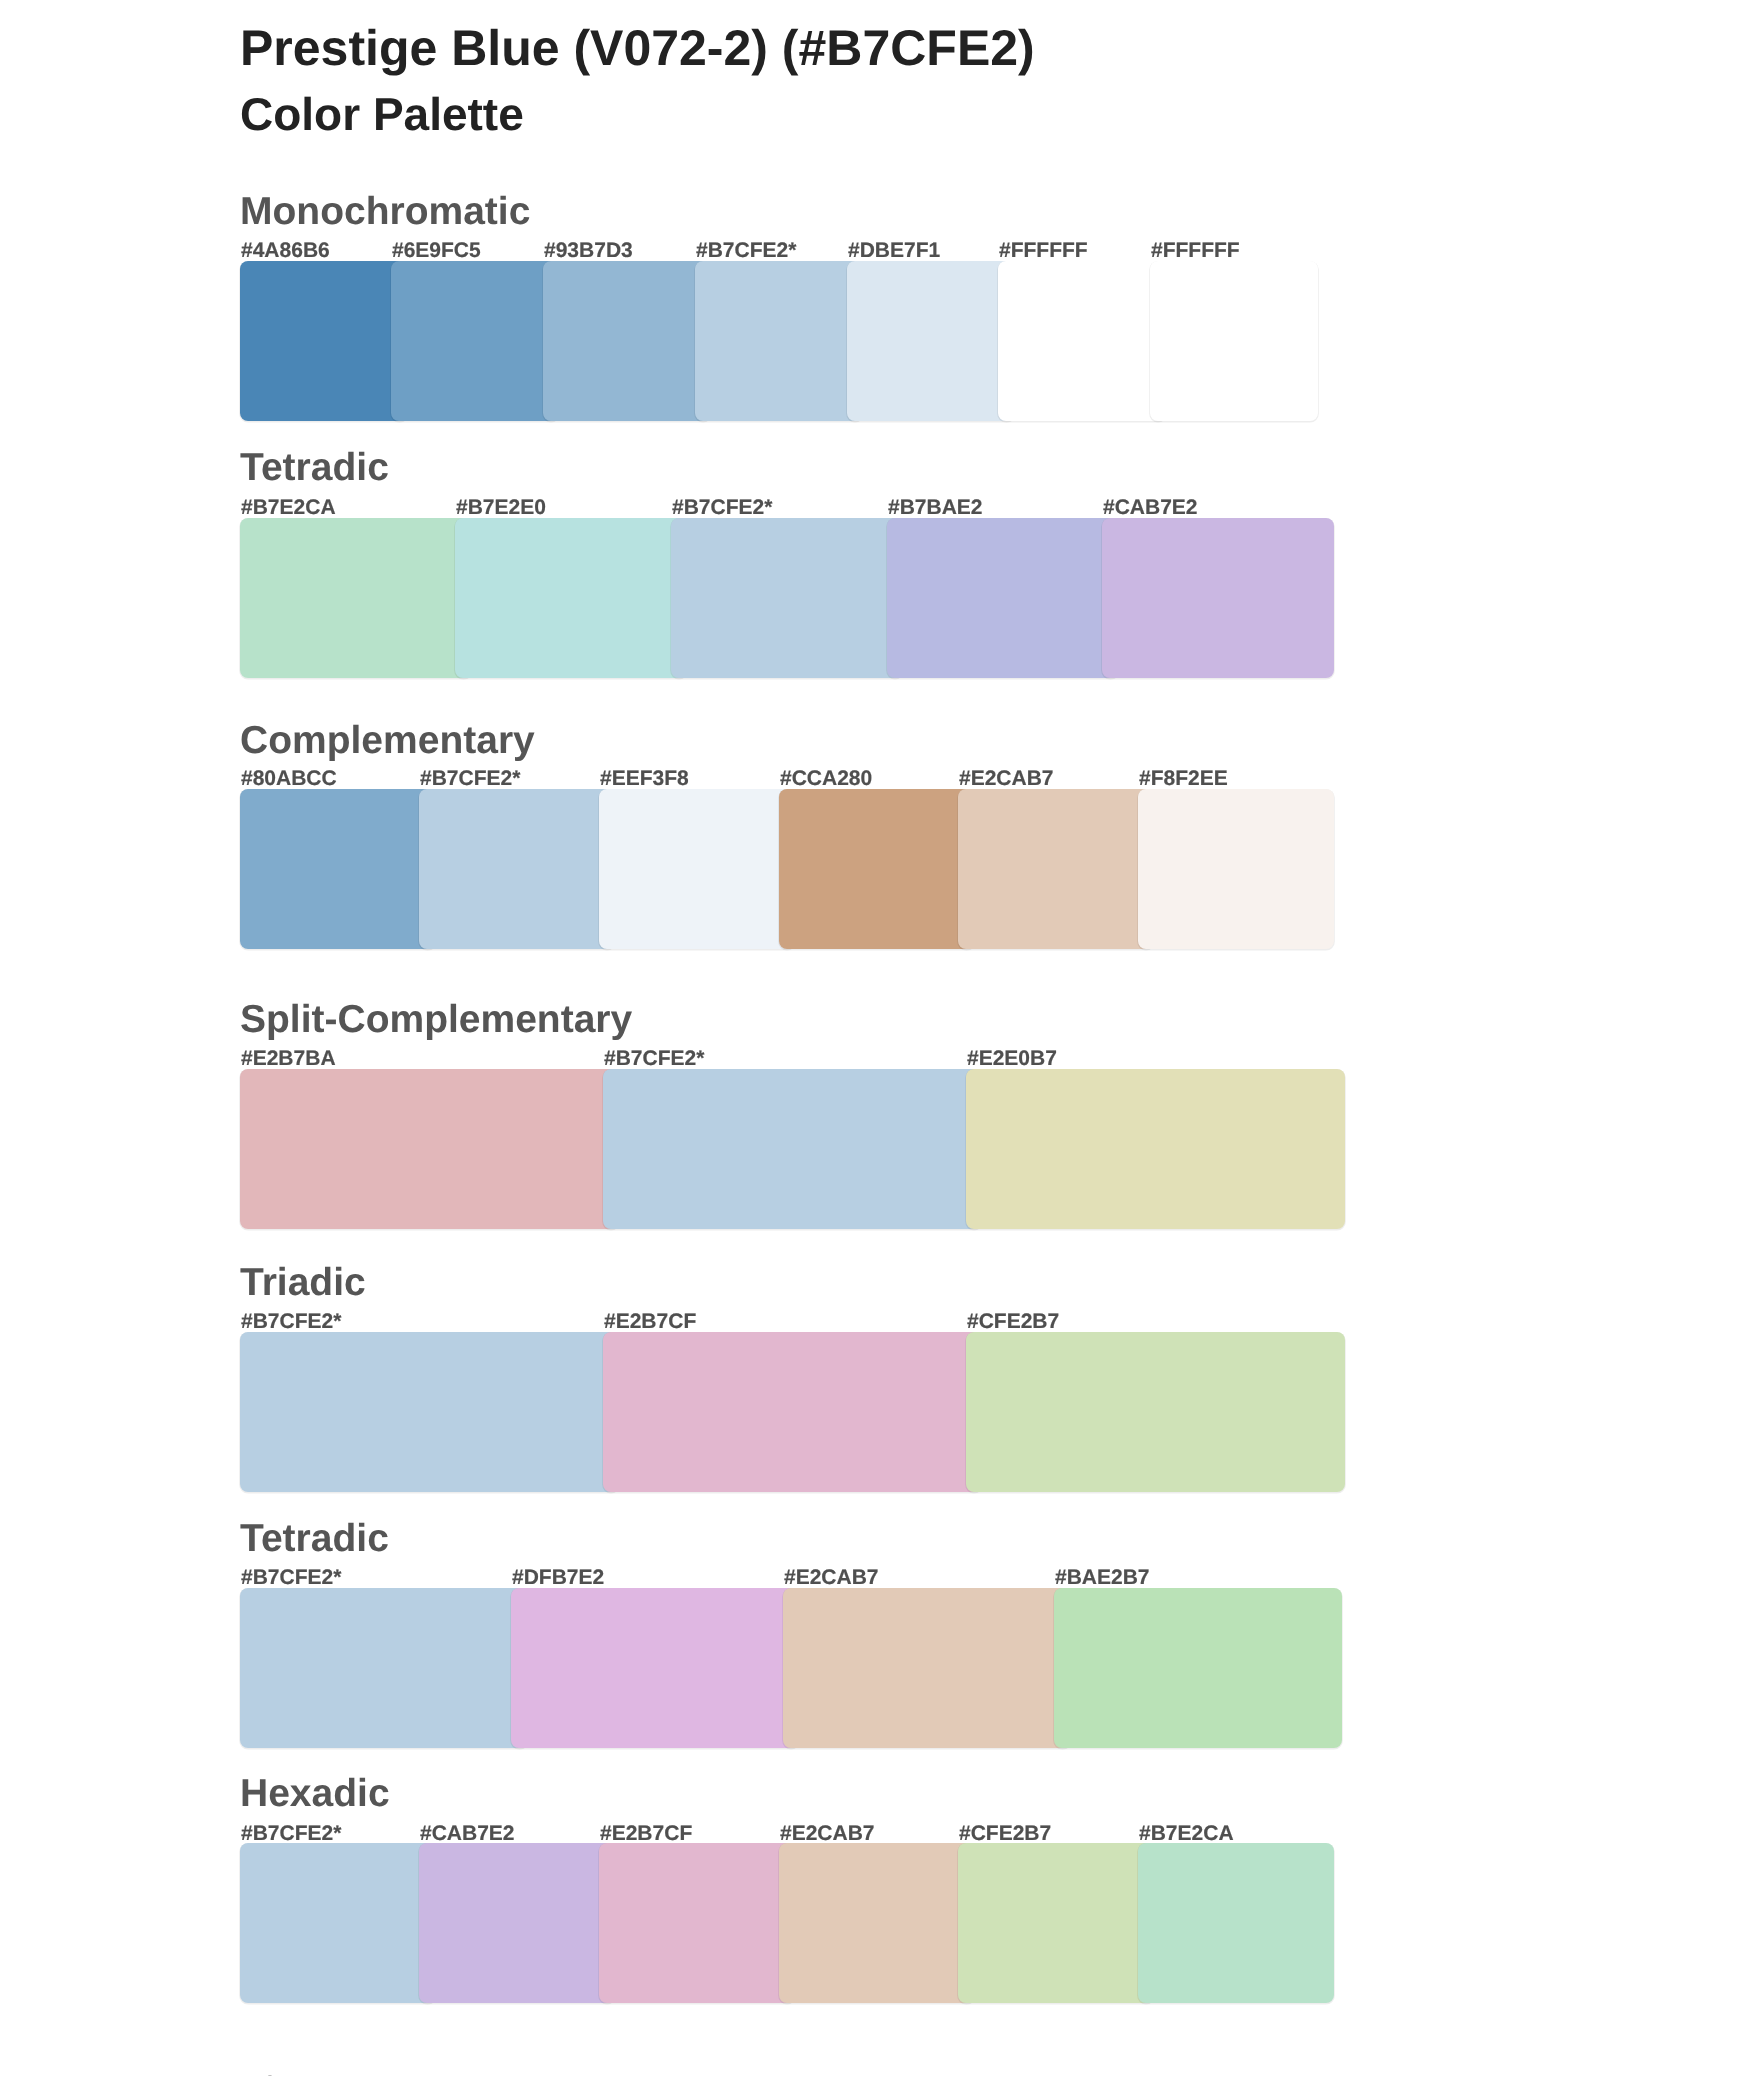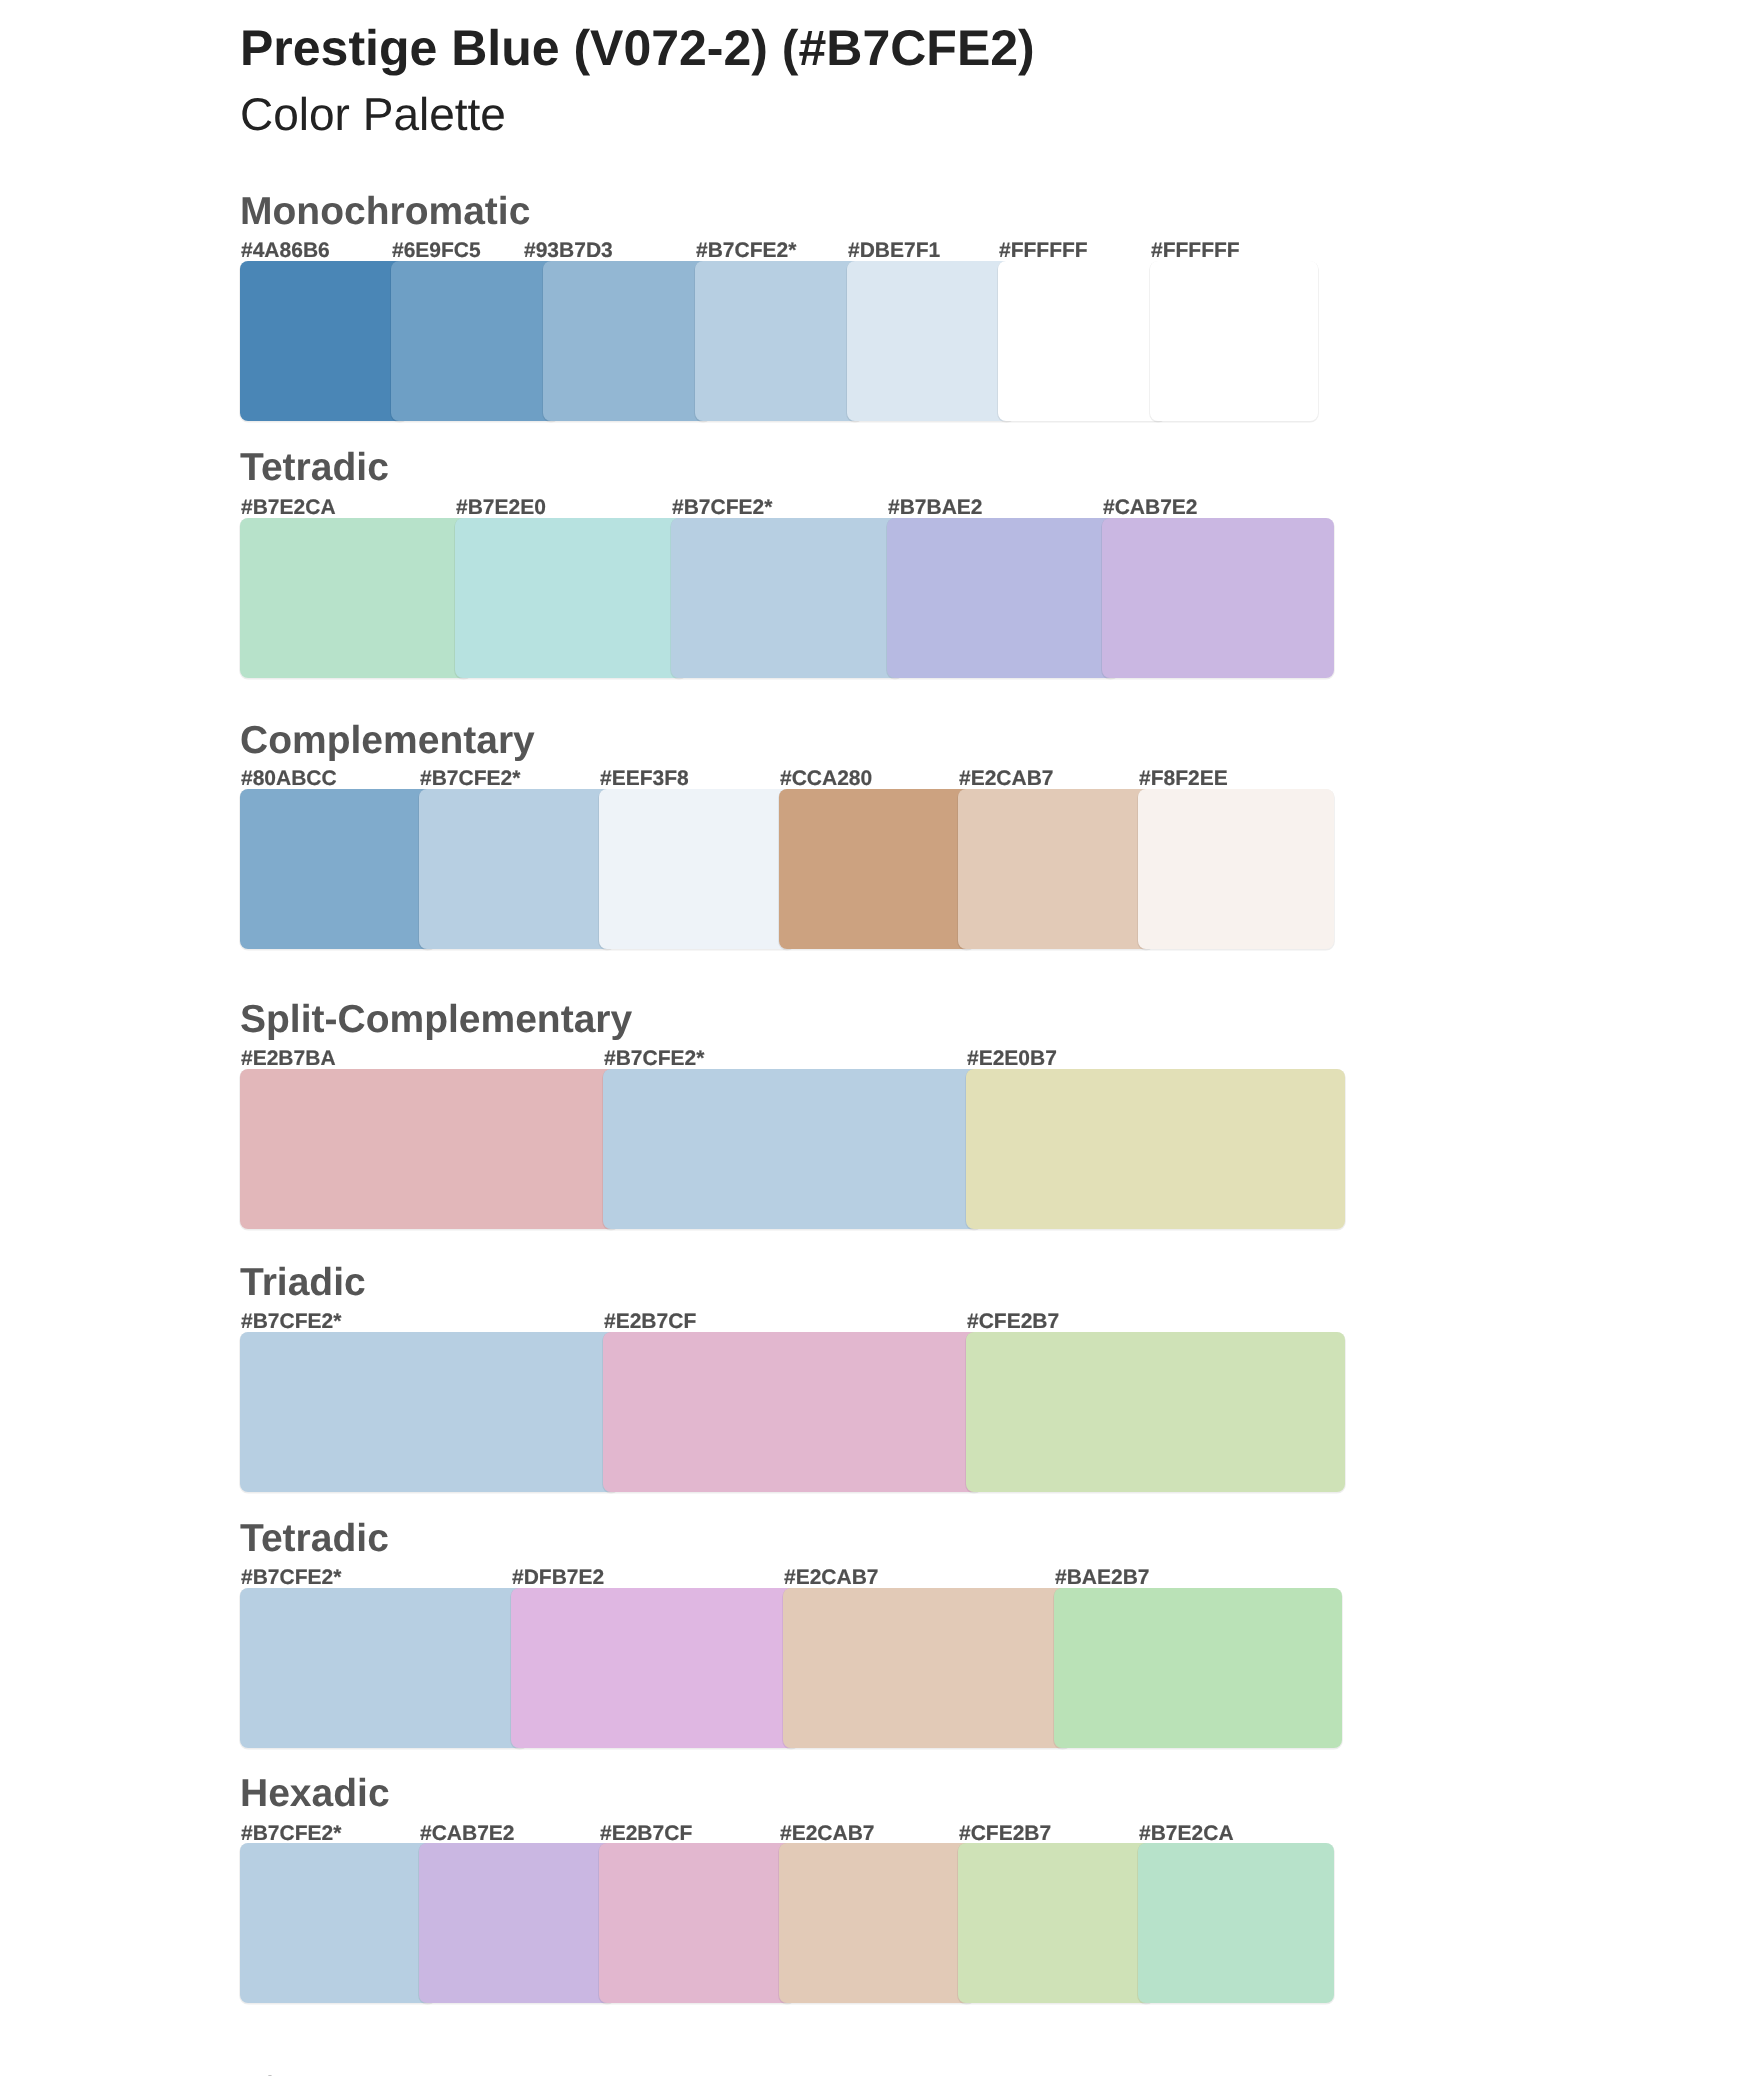--- a/index.html
+++ b/index.html
@@ -18,21 +18,21 @@
     will-change:transform;
     font-weight:bold;
   }
   .title {
     position:absolute; left:240px; top:23px;
     font-size:50px; font-weight:bold; line-height:50px;
     color:#222222; white-space:nowrap;
   }
   .subtitle {
     position:absolute; left:240px; top:91px;
-    font-size:46px; font-weight:normal; line-height:46px;
+    font-size:46px; font-weight:bold; line-height:46px;
     color:#222222; white-space:nowrap;
   }
 
   
   .sec-title {
     position:absolute; left:240px;
     font-size:39px; font-weight:bold; line-height:39px;
     color:#555555; white-space:nowrap;
   }
 
@@ -65,21 +65,21 @@
 <div class="page">
   <div class="title">Prestige Blue (V072-2) (#B7CFE2)</div>
   <div class="subtitle">Color Palette</div>
   <div id="sections">
       <div class="sec-title" style="top: 192px;">Monochromatic</div>
       <div class="row">
         <div class="hexlabel" style="left: 241px; top: 240px;">#4A86B6</div>
         <div class="sw" style="left: 240px; top: 261px; width: 168px; height: 160px; background: rgb(74, 134, 182); z-index: 1;"></div>
         <div class="hexlabel" style="left: 392px; top: 240px;">#6E9FC5</div>
         <div class="sw" style="left: 391px; top: 261px; width: 168px; height: 160px; background: rgb(110, 159, 197); z-index: 2;"></div>
-        <div class="hexlabel" style="left: 524px; top: 240px;">#93B7D3</div>
+        <div class="hexlabel" style="left: 544px; top: 240px;">#93B7D3</div>
         <div class="sw" style="left: 543px; top: 261px; width: 168px; height: 160px; background: rgb(147, 183, 211); z-index: 3;"></div>
         <div class="hexlabel" style="left: 696px; top: 240px;">#B7CFE2*</div>
         <div class="sw" style="left: 695px; top: 261px; width: 168px; height: 160px; background: rgb(183, 207, 226); z-index: 4;"></div>
         <div class="hexlabel" style="left: 848px; top: 240px;">#DBE7F1</div>
         <div class="sw" style="left: 847px; top: 261px; width: 168px; height: 160px; background: rgb(219, 231, 241); z-index: 5;"></div>
         <div class="hexlabel" style="left: 999px; top: 240px;">#FFFFFF</div>
         <div class="sw" style="left: 998px; top: 261px; width: 168px; height: 160px; background: rgb(255, 255, 255); z-index: 6;"></div>
         <div class="hexlabel" style="left: 1151px; top: 240px;">#FFFFFF</div>
         <div class="sw" style="left: 1150px; top: 261px; width: 168px; height: 160px; background: rgb(255, 255, 255); z-index: 7;"></div>
       </div>

